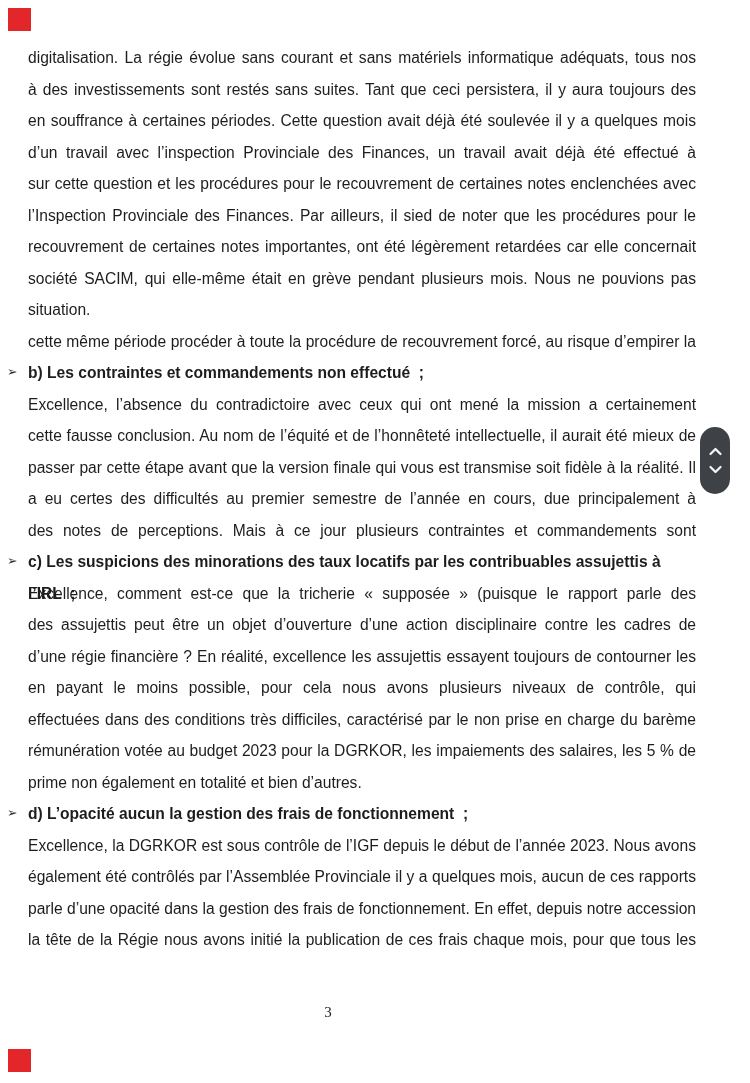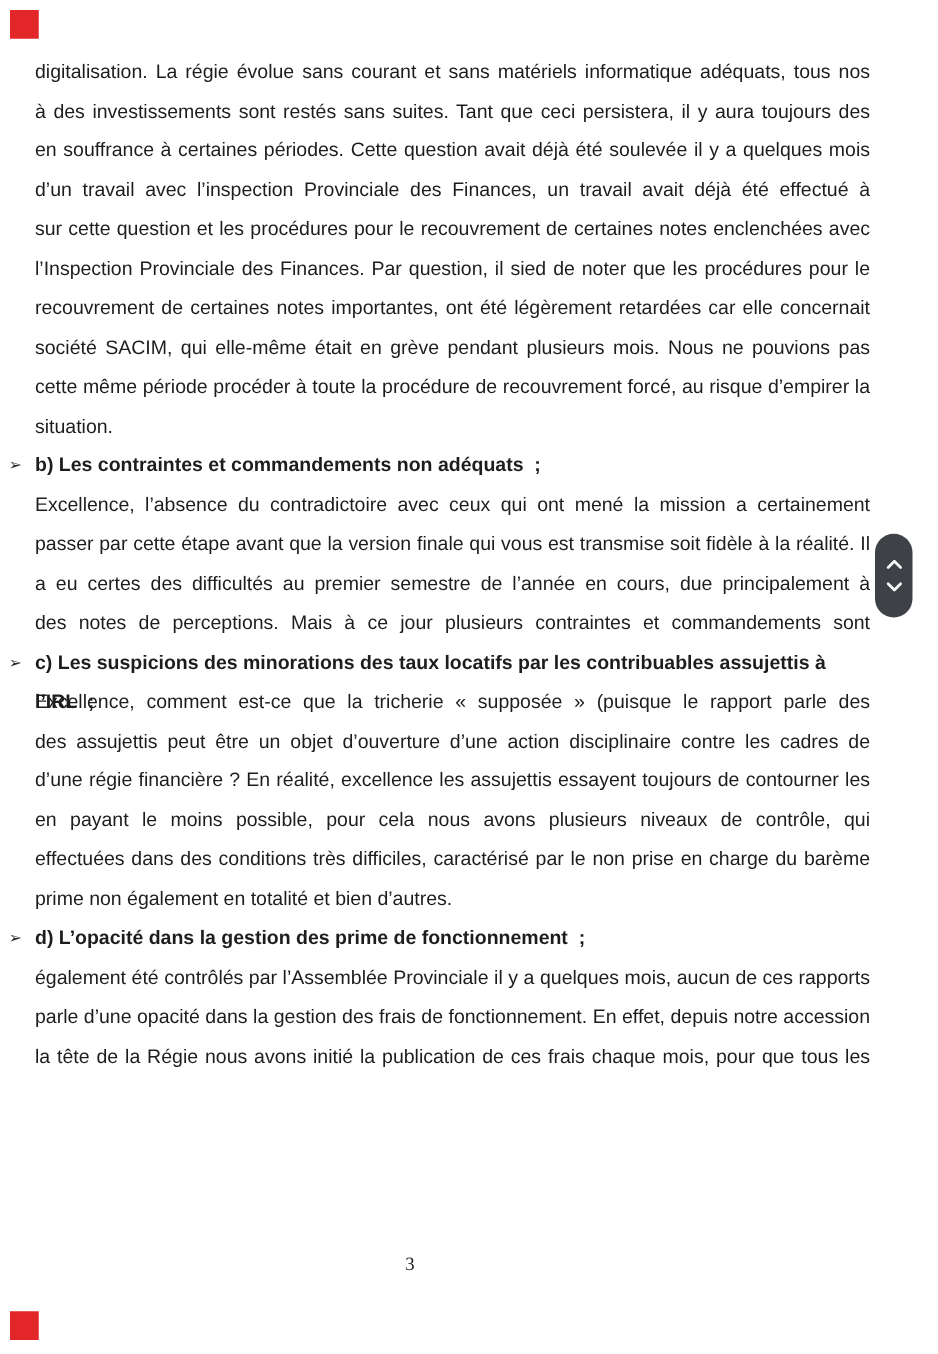--- a/index.html
+++ b/index.html
@@ -62,38 +62,41 @@
 <div class="page">
 
   <div class="marker marker-top"></div>
 
   <div class="content" id="doc">
       <div class="line">digitalisation. La régie évolue sans courant et sans matériels informatique adéquats, tous nos appels</div>
       <div class="line">à des investissements sont restés sans suites. Tant que ceci persistera, il y aura toujours des notes</div>
       <div class="line">en souffrance à certaines périodes. Cette question avait déjà été soulevée il y a quelques mois lors</div>
       <div class="line">d’un travail avec l’inspection Provinciale des Finances,  un travail avait déjà été effectué à l’époque</div>
       <div class="line">sur cette question et les procédures pour le recouvrement de certaines notes enclenchées avec</div>
-      <div class="line">l’Inspection Provinciale des Finances. Par question, il sied de noter que les procédures pour le</div>
+      <div class="line">l’Inspection Provinciale des Finances. Par ailleurs, il sied de noter que les procédures pour le</div>
       <div class="line">recouvrement de certaines notes importantes, ont été légèrement retardées car elle concernait la</div>
       <div class="line">société SACIM, qui elle-même était en grève pendant plusieurs mois. Nous ne pouvions pas pendant</div>
+      <div class="line line-last">situation.</div>
       <div class="line">cette même période procéder à toute la procédure de recouvrement forcé, au risque d’empirer la</div>
-      <div class="line line-last">situation.</div>
-      <div class="heading"><span class="bullet">➢</span><span>b) Les contraintes et commandements non adéquats  ;</span></div>
+      <div class="heading"><span class="bullet">➢</span><span>b) Les contraintes et commandements non effectué  ;</span></div>
       <div class="line">Excellence, l’absence du contradictoire avec ceux qui ont mené la mission a certainement amené à</div>
+      <div class="line">cette fausse conclusion. Au nom de l’équité et de l’honnêteté intellectuelle, il aurait été mieux de</div>
       <div class="line">passer par cette étape avant que la version finale qui vous est transmise soit fidèle à la réalité. Il y</div>
       <div class="line">a eu certes des difficultés au premier semestre de l’année en cours, due principalement à l’absence</div>
       <div class="line">des notes de perceptions. Mais à ce jour plusieurs contraintes et commandements sont exécutés.</div>
       <div class="heading"><span class="bullet">➢</span><span>c) Les suspicions des minorations des taux locatifs par les contribuables assujettis à l’IRL  ;</span></div>
       <div class="line">Excellence, comment est-ce que la tricherie « supposée » (puisque le rapport parle des suspicions)</div>
       <div class="line">des assujettis peut être un objet d’ouverture d’une action disciplinaire contre les cadres de directions</div>
       <div class="line">d’une régie financière ? En réalité, excellence les assujettis essayent toujours de contourner les fiscs</div>
       <div class="line">en payant le moins possible, pour cela nous avons plusieurs niveaux de contrôle, qui aboutissent</div>
       <div class="line">effectuées dans des conditions très difficiles, caractérisé par le non prise en charge du barème de</div>
+      <div class="line">rémunération votée au budget 2023 pour la DGRKOR, les impaiements des salaires, les 5 % de</div>
       <div class="line line-last">prime non également en totalité et bien d’autres.</div>
-      <div class="heading"><span class="bullet">➢</span><span>d) L’opacité dans la gestion des prime de fonctionnement  ;</span></div>
+      <div class="heading"><span class="bullet">➢</span><span>d) L’opacité aucun la gestion des frais de fonctionnement  ;</span></div>
+      <div class="line">Excellence, la DGRKOR est sous contrôle de l’IGF depuis le début de l’année 2023. Nous avons</div>
       <div class="line">également été contrôlés par l’Assemblée Provinciale il y a quelques mois, aucun de ces rapports ne</div>
       <div class="line">parle d’une opacité dans la gestion des frais de fonctionnement. En effet, depuis notre accession à</div>
       <div class="line">la tête de la Régie nous avons initié la publication de ces frais chaque mois, pour que tous les agents</div>
     </div>
 
   <div class="footer">3</div>
 
   <div class="scroll-widget">
     <button class="scroll-btn" aria-label="Scroll up">
       <span>

